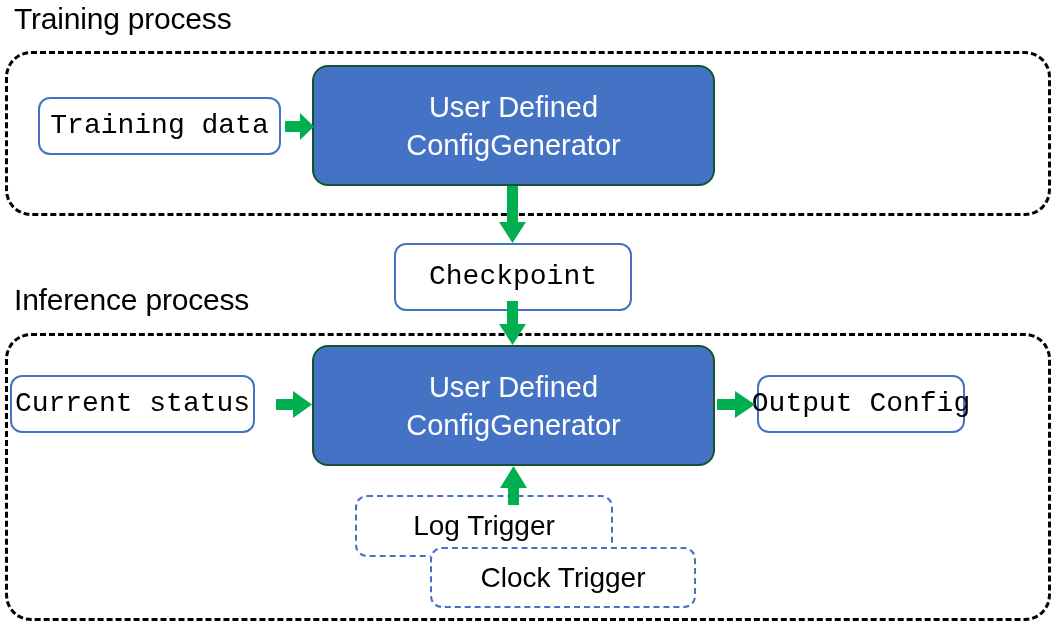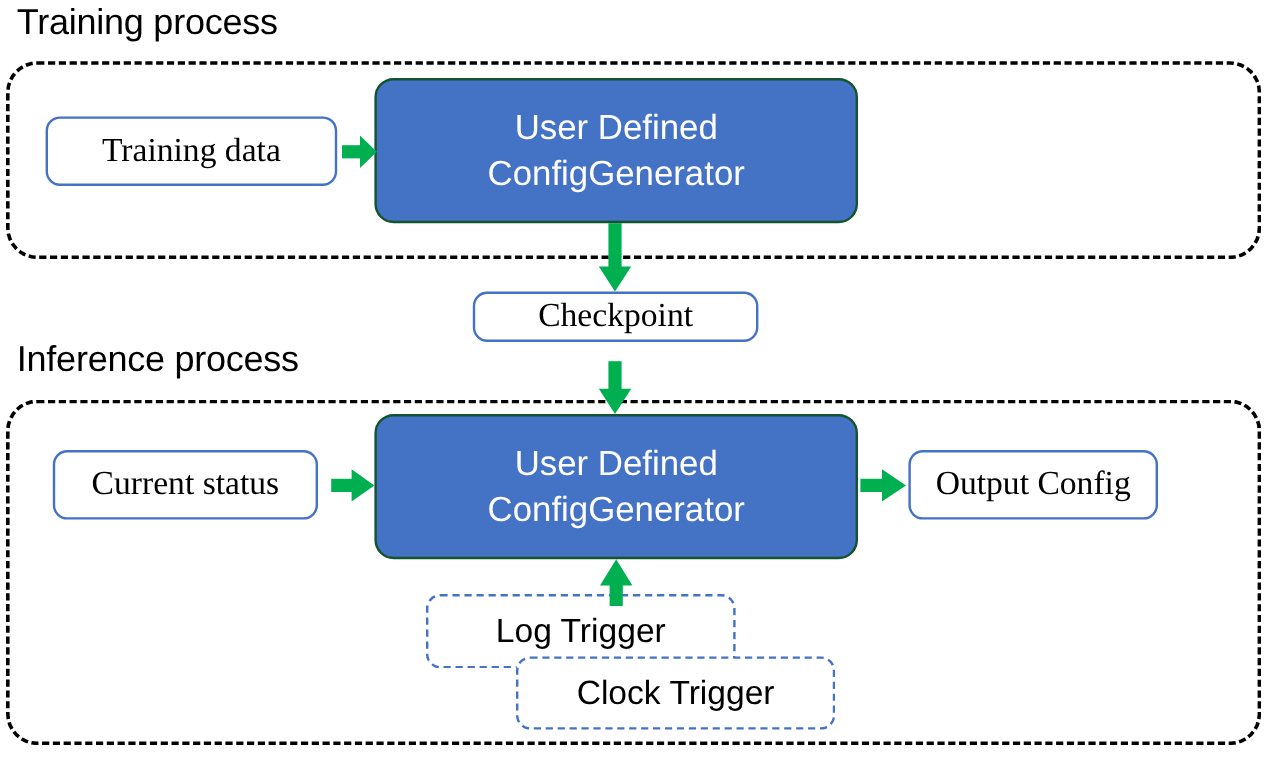--- a/index.html
+++ b/index.html
@@ -71,29 +71,29 @@
   .white-box {
     position: absolute;
     box-sizing: border-box;
     background: #ffffff;
     border: 2px solid #4472C4;
     border-radius: 12px;
     display: flex;
     align-items: center;
     justify-content: center;
     color: #000000;
-    font-family: Liberation Serif, serif;
+    font-family: Liberation Mono, monospace;
     font-size: 28px;
     line-height: 32px;
     text-align: center;
     white-space: nowrap;
   }
   #box-training-data  { left: 38px;  top: 97px;  width: 243px; height: 58px; }
-  #box-checkpoint     { left: 394px; top: 243px; width: 238px; height: 42px; text-align: right; }
-  #box-current-status { left: 44px;  top: 375px; width: 221px; height: 58px; }
+  #box-checkpoint     { left: 394px; top: 243px; width: 238px; height: 68px; text-align: right; }
+  #box-current-status { left: 10px;  top: 375px; width: 245px; height: 58px; }
   #box-output-config  { left: 757px; top: 375px; width: 208px; height: 58px; }
 
   
   .trigger-box {
     position: absolute;
     box-sizing: border-box;
     background: #ffffff;
     border: 2px dashed #4472C4;
     border-radius: 12px;
     display: flex;

